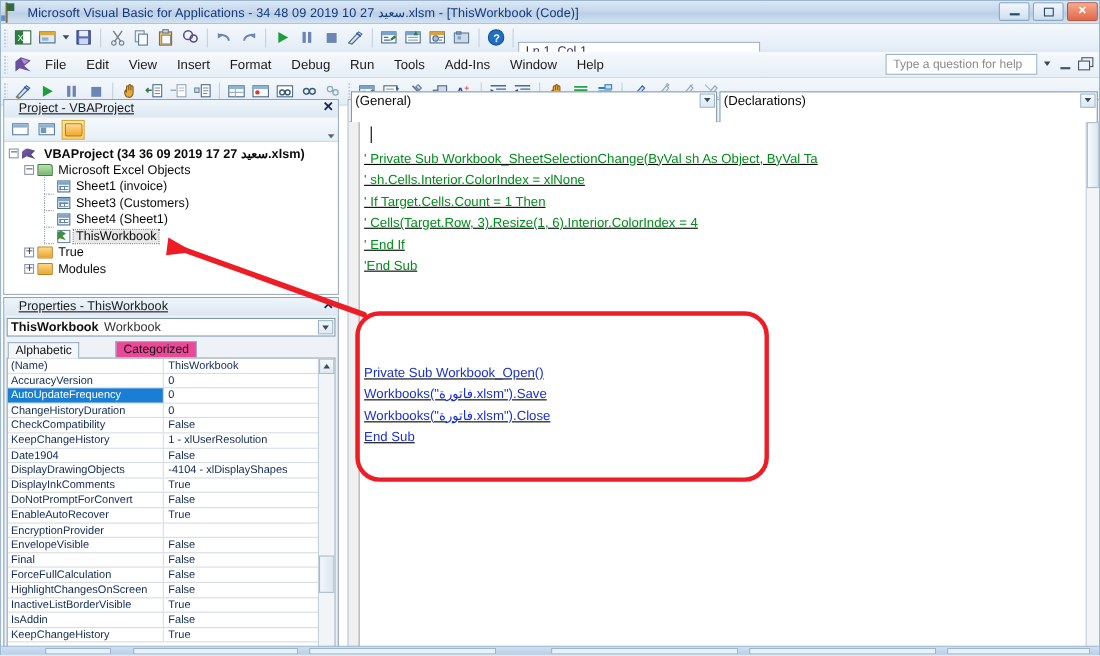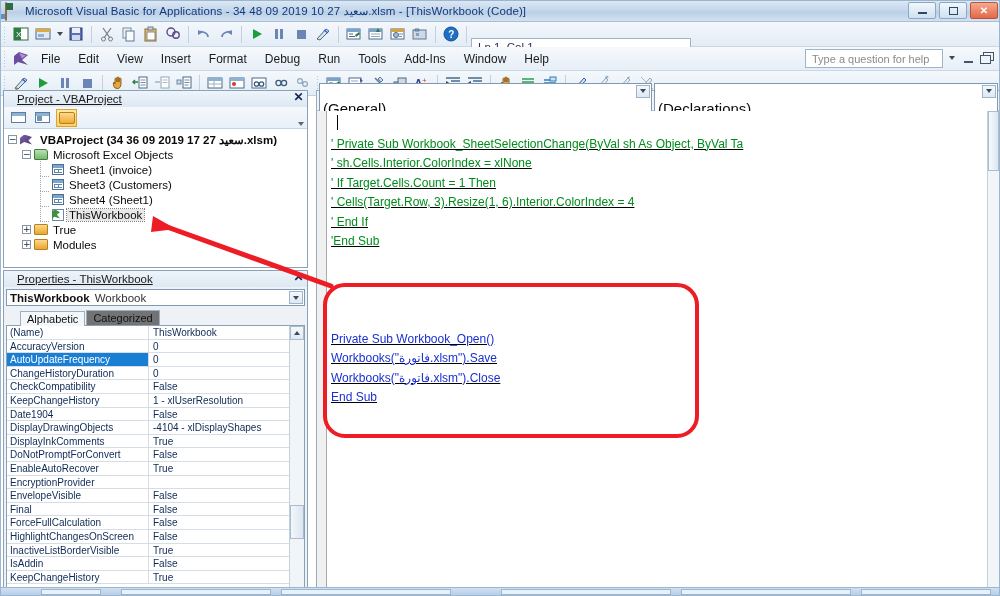--- a/index.html
+++ b/index.html
@@ -227,26 +227,27 @@
     font-size: 11.5px; padding-left: 3px; position: relative;
   }
   #props-combo .cname { font-weight: bold; color: #111; }
   #props-combo .ctype { color: #333; margin-left: 5px; }
   .combo-btn {
     position: absolute; right: 1px; top: 1px; width: 14px; height: 13px;
     background: linear-gradient(180deg,#f4f8fc,#dce8f3); border: 1px solid #9db4c9;
     display: flex; align-items: center; justify-content: center;
   }
   .tabs {
-    height: 17px; display: flex; align-items: flex-end; padding-left: 16px;
+    height: 17px; display: flex; align-items: flex-end; padding-left: 3px;
     margin-top: 1px;
+    gap: 32px;
   }
   .tab {
     font-size: 11px; padding: 1px 6px 1px 6px; border: 1px solid #9bb0c4;
-    border-bottom: none; background: #737373; margin-right: 1px; color:#111;
+    border-bottom: none; background: #ec4899; margin-right: 1px; color:#111;
   }
   .tab.active { background: #f4f7fa; position: relative; top: 1px; }
   #prop-grid-wrap {
     flex: 1; margin: 0 2px 2px 2px; border: 1px solid #8ba1b6; background: #fff;
     display: flex; overflow: hidden;
   }
   #prop-grid { flex: 1; overflow: hidden; }
   .prow {
     display: flex; height: 13.6px; border-bottom: 1px solid #d6dde4;
     font-size: 10px; line-height: 13px;
@@ -278,21 +279,21 @@
     background: #ffffff; border: 1px solid #9aabbc;
     display: flex; flex-direction: column;
   }
   #code-dropdowns {
     height: 20px; display: flex; align-items: center; gap: 2px;
     background: #f0f4f8; padding: 1px 1px 2px 2px;
     border-bottom: 1px solid #b9c8d6;
   }
   .cdrop {
     height: 35px; background: #ffffff; border: 1px solid #7f99b0;
-    font-size: 15px; color: #0a0a0a; display: flex; align-items: flex-end;
+    font-size: 12px; color: #0a0a0a; display: flex; align-items: flex-start;
     padding-left: 3px; position: relative;
   }
   #cdrop-proc { flex: 1; }
   #code-body {
     flex: 1; position: relative; background: #ffffff; overflow: hidden;
     display: flex;
   }
   #margin-strip {
     width: 10px; background: #f0f0f0; border-right: 1px solid #a9a9a9; flex: 0 0 auto;
   }

